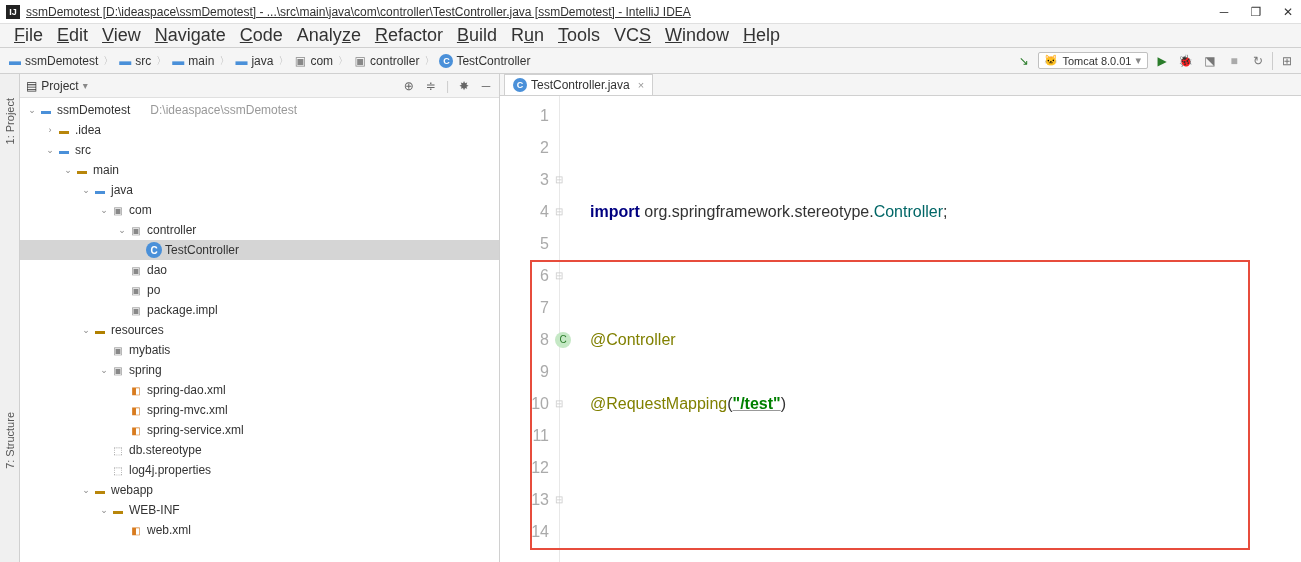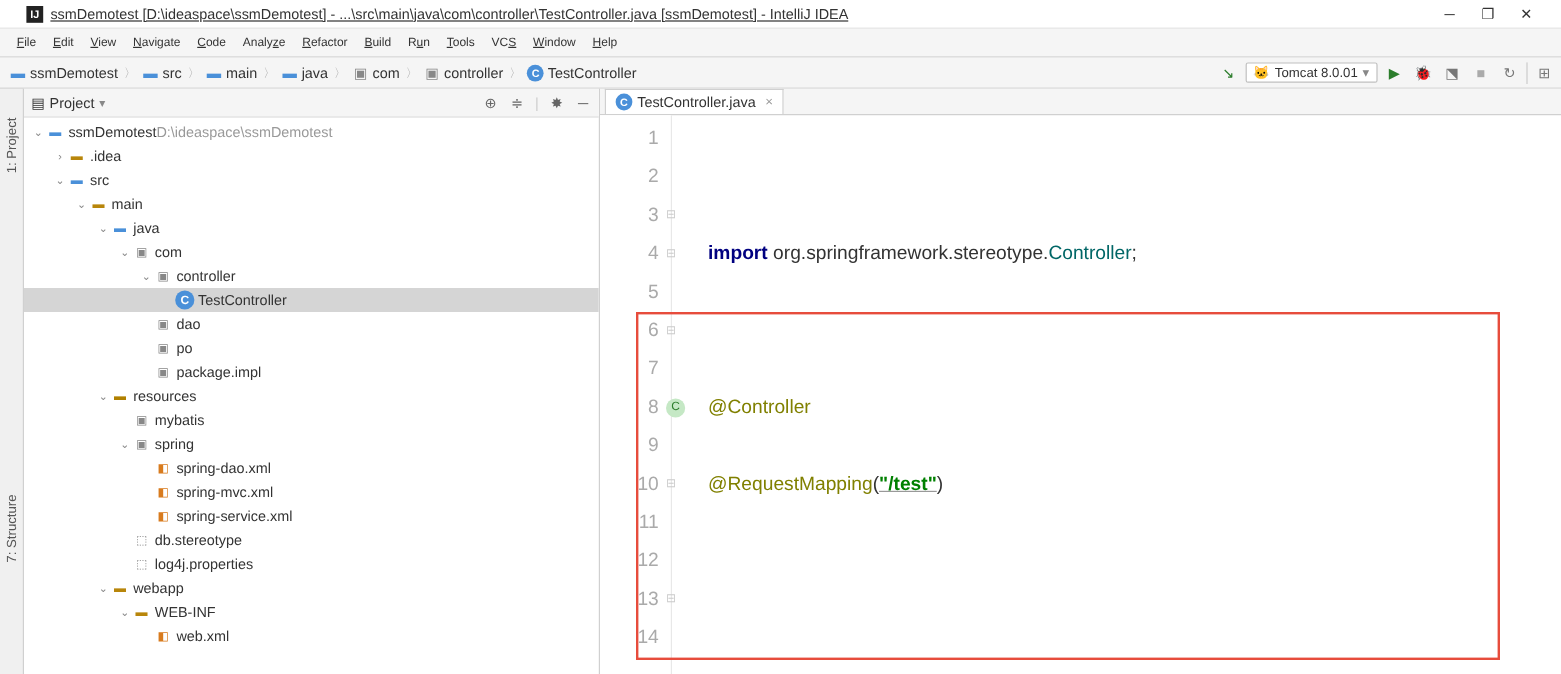--- a/index.html
+++ b/index.html
@@ -1,25 +1,25 @@
 <!DOCTYPE html>
 <html><head>
 <meta charset="utf-8">
 <style>
 * { margin:0; padding:0; box-sizing:border-box; font-family:"Segoe UI",Arial,sans-serif; }
 body { width:1301px; height:562px; overflow:hidden; background:#fff; font-size:12px; color:#333; }
 
-.titlebar { height:24px; display:flex; align-items:center; padding:0 22px; background:#fff; border-bottom:1px solid #e0e0e0; }
+.titlebar { height:24px; display:flex; align-items:center; padding:0 6px; background:#fff; border-bottom:1px solid #e0e0e0; }
 .titlebar .icon { width:14px; height:14px; background:#222; margin-right:6px; display:flex; align-items:center; justify-content:center; color:#fff; font-size:9px; font-weight:bold; }
 .titlebar .title { flex:1; color:#333; font-size:12px;text-decoration:underline; }
 .titlebar .winbtns { display:flex; gap:18px; }
 .titlebar .winbtn { width:14px; height:14px; display:flex; align-items:center; justify-content:center; font-size:12px; color:#333; }
 
 .menubar { height:24px; display:flex; align-items:center; padding:0 8px; gap:2px; border-bottom:1px solid #d0d0d0; background:#f5f5f5; }
-.menubar .item { padding:2px 6px; font-size:10px; }
+.menubar .item { padding:2px 6px; font-size:18px; }
 .menubar .item u { text-decoration:underline; }
 
 .toolbar { height:26px; display:flex; align-items:center; padding:0 4px; background:#f5f5f5; border-bottom:1px solid #d0d0d0; }
 .toolbar .bc { display:flex; align-items:center; flex:1; }
 .toolbar .bc-item { display:flex; align-items:center; padding:2px 4px; font-size:12px; color:#333; }
 .toolbar .bc-sep { color:#aaa; margin:0 1px; font-size:10px; }
 .toolbar .bc-icon { width:14px; height:14px; margin-right:3px; display:inline-flex; align-items:center; justify-content:center; }
 .toolbar .right { display:flex; align-items:center; gap:4px; }
 .toolbar .runconf { border:1px solid #c0c0c0; background:#fff; padding:1px 6px; border-radius:2px; display:flex; align-items:center; gap:4px; font-size:11px; }
 .toolbar .tbtn { width:20px; height:20px; display:flex; align-items:center; justify-content:center; }
@@ -35,21 +35,21 @@
 .project-hdr .btns { display:flex; gap:8px; }
 .project-hdr .btn { width:14px; height:14px; display:flex; align-items:center; justify-content:center; color:#666; font-size:12px; }
 
 .tree { flex:1; overflow:auto; padding:2px 0; }
 .tree-row { display:flex; align-items:center; height:20px; padding-left:6px; font-size:12px; white-space:nowrap; }
 .tree-row.sel { background:#d5d5d5; }
 .tree-row .indent { display:inline-block; }
 .tree-row .arrow { width:12px; color:#888; font-size:9px; display:inline-block; text-align:center; }
 .tree-row .ticon { width:16px; height:16px; margin-right:3px; display:inline-flex; align-items:center; justify-content:center; font-size:10px; }
 .tree-row .label { color:#333; }
-.tree-row .path { color:#999; margin-left:0;text-align:center; }
+.tree-row .path { color:#999; margin-left:20px;text-align:center; }
 
 .editor-area { flex:1; display:flex; flex-direction:column; background:#fff; }
 .tabbar { height:24px; display:flex; align-items:center; border-bottom:1px solid #d0d0d0; background:#f5f5f5; padding-left:4px; }
 .tab-item { display:flex; align-items:center; padding:3px 8px; background:#fff; border:1px solid #d0d0d0; border-bottom:none; gap:4px; font-size:12px; }
 .tab-item .close { color:#999; font-size:11px; margin-left:4px; }
 
 .editor { flex:1; display:flex; position:relative; font-family:"Consolas","Courier New",monospace; font-size:16px; line-height:32px; }
 .gutter { width:60px; background:#fff; border-right:1px solid #e8e8e8; text-align:right; padding-right:10px; color:#aaa; padding-top:4px; }
 .gutter div { height:32px; }
 .gutter-icons { position:absolute; left:55px; top:4px; width:20px; }

